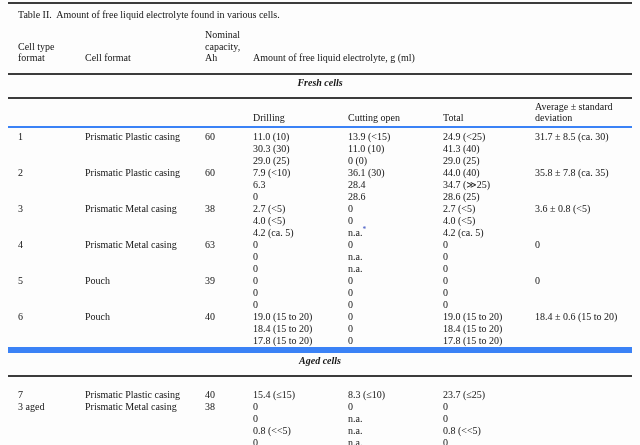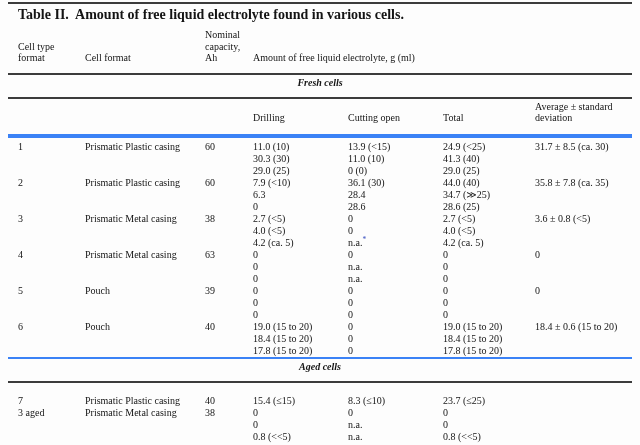--- a/index.html
+++ b/index.html
@@ -3,46 +3,46 @@
 <meta charset="utf-8">
 <style>
   html,body { margin:0; padding:0; background:#ffffff; }
   .page {
     position:relative; width:640px; height:445px; overflow:hidden;
     background:#fdfdfd; color:#141414;
     font-family:"Liberation Serif","DejaVu Serif",serif;
   }
   .rule-top { margin:2px 8px 0 8px; height:2px; background:#3c3c3c; }
   .title {
-    margin:5px 8px 0 18px; font-weight:bold; font-size:14px;
+    margin:5px 8px 0 18px; font-weight:normal; font-size:10px;
     line-height:12px; white-space:pre;
   }
   table.tbl {
     border-collapse:collapse; table-layout:fixed;
     width:624px; margin:0 8px;
   }
   .tbl th, .tbl td {
     padding:0 0 0 10px; font-size:10px; font-weight:normal;
     text-align:left; vertical-align:top; overflow:hidden;
   }
   tr.main-header th {
     vertical-align:bottom; line-height:11.5px; padding-top:8px;
     padding-bottom:9px; white-space:pre-line;
     border-bottom:2px solid #3c3c3c;
   }
   tr.main-header th.span-h { text-align:left; white-space:normal; }
   tr.section-row td {
     border-bottom:2px solid #3c3c3c; text-align:center; font-weight:bold;
     font-style:italic; padding:2px 0 9px 0; line-height:11px; font-size:10px;
   }
-  tr.section-row.aged td { border-top:2px solid #3b82f6; }
+  tr.section-row.aged td { border-top:6px solid #3b82f6; }
   tr.sub-header th {
     vertical-align:bottom; line-height:11.5px; padding-top:2px;
-    padding-bottom:10px; white-space:pre-line;
-    border-bottom:4px solid #3b82f6;
+    padding-bottom:2px; white-space:pre-line;
+    border-bottom:2px solid #3b82f6;
   }
   tbody td { line-height:12px; }
   tr.first-fresh td { padding-top:3px; }
   tr.first-aged td { padding-top:12px; }
   .ln { min-height:12px; }
   sup.fnm {
     color:var(--fnm-color,#3a50c0); font-size:7.5px;
     vertical-align:super; line-height:0;
   }
   .rule-bottom { margin:1px 8px 0 8px; height:1px; background:#c9c9c9; }

